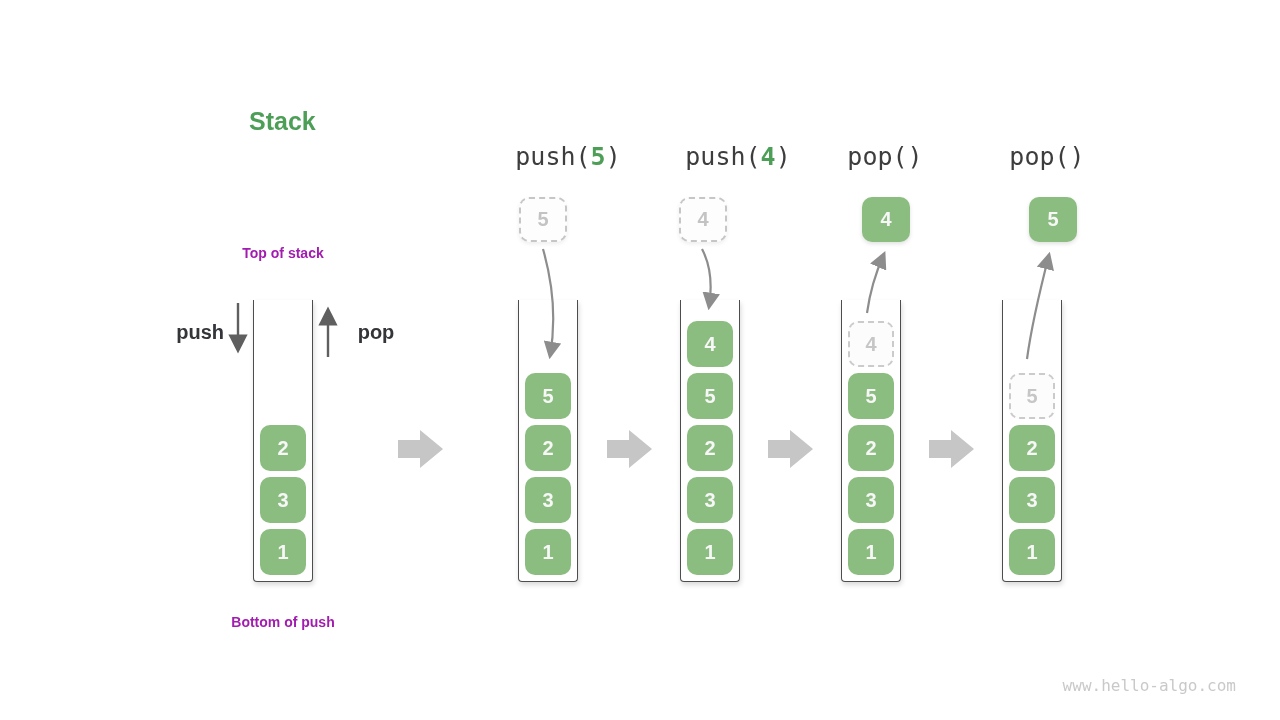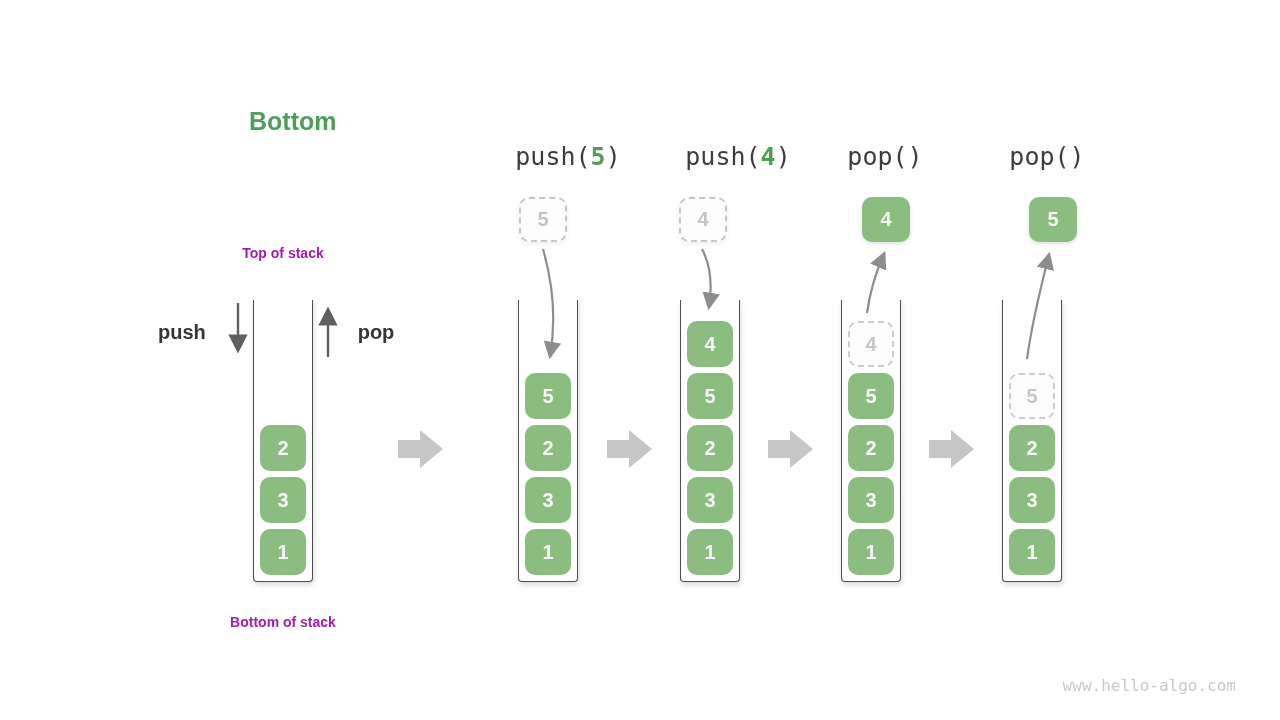--- a/index.html
+++ b/index.html
@@ -13,21 +13,21 @@
     left:249px;top:107px;font-size:25px;font-weight:bold;color:#4d9e57;
   }
   .side-label{
     width:240px;text-align:center;font-size:14px;font-weight:bold;color:#a21caf;
   }
   .top-label{left:163px;top:245px;}
   .bottom-label{left:163px;top:614px;}
   .pushpop-label{
     font-size:20px;font-weight:bold;color:#343539;top:321px;
   }
-  .push-label{left:158px;width:66px;text-align:left;}
+  .push-label{left:158px;width:66px;text-align:right;}
   .pop-label{left:343px;width:66px;text-align:center;}
   .op{
     top:142px;width:170px;text-align:center;
     font-family:"DejaVu Sans Mono",monospace;font-size:25px;color:#3d3d3d;
     white-space:pre;
   }
   .op .arg{color:#4d9e57;font-weight:bold;}
   .op1{left:483px;}
   .op2{left:653px;}
   .op3{left:800px;}
@@ -66,23 +66,23 @@
   }
   .float-solid{
     top:197px;background:#8cbd80;color:#f7f7f7;box-shadow:0 2px 4px rgba(0,0,0,0.12);
   }
   .f1{left:519px;} .f2{left:679px;} .f3{left:862px;} .f4{left:1029px;}
   svg.overlay{left:0;top:0;pointer-events:none;}
 </style>
 </head>
 <body>
 
-<div class="abs title">Bottom</div>
+<div class="abs title">Stack</div>
 <div class="abs side-label top-label">Top of stack</div>
-<div class="abs side-label bottom-label">Bottom of stack</div>
+<div class="abs side-label bottom-label">Bottom of push</div>
 <div class="abs pushpop-label push-label">push</div>
 <div class="abs pushpop-label pop-label">pop</div>
 
 <div class="abs op op1"><span>push(</span><span class="arg">5</span><span>)</span></div>
 <div class="abs op op2"><span>push(</span><span class="arg">4</span><span>)</span></div>
 <div class="abs op op3"><span>pop()</span><span class="arg"></span><span></span></div>
 <div class="abs op op4"><span>pop()</span><span class="arg"></span><span></span></div>
 
 <div class="abs float-box float-dashed f1">5</div>
 <div class="abs float-box float-dashed f2">4</div>

